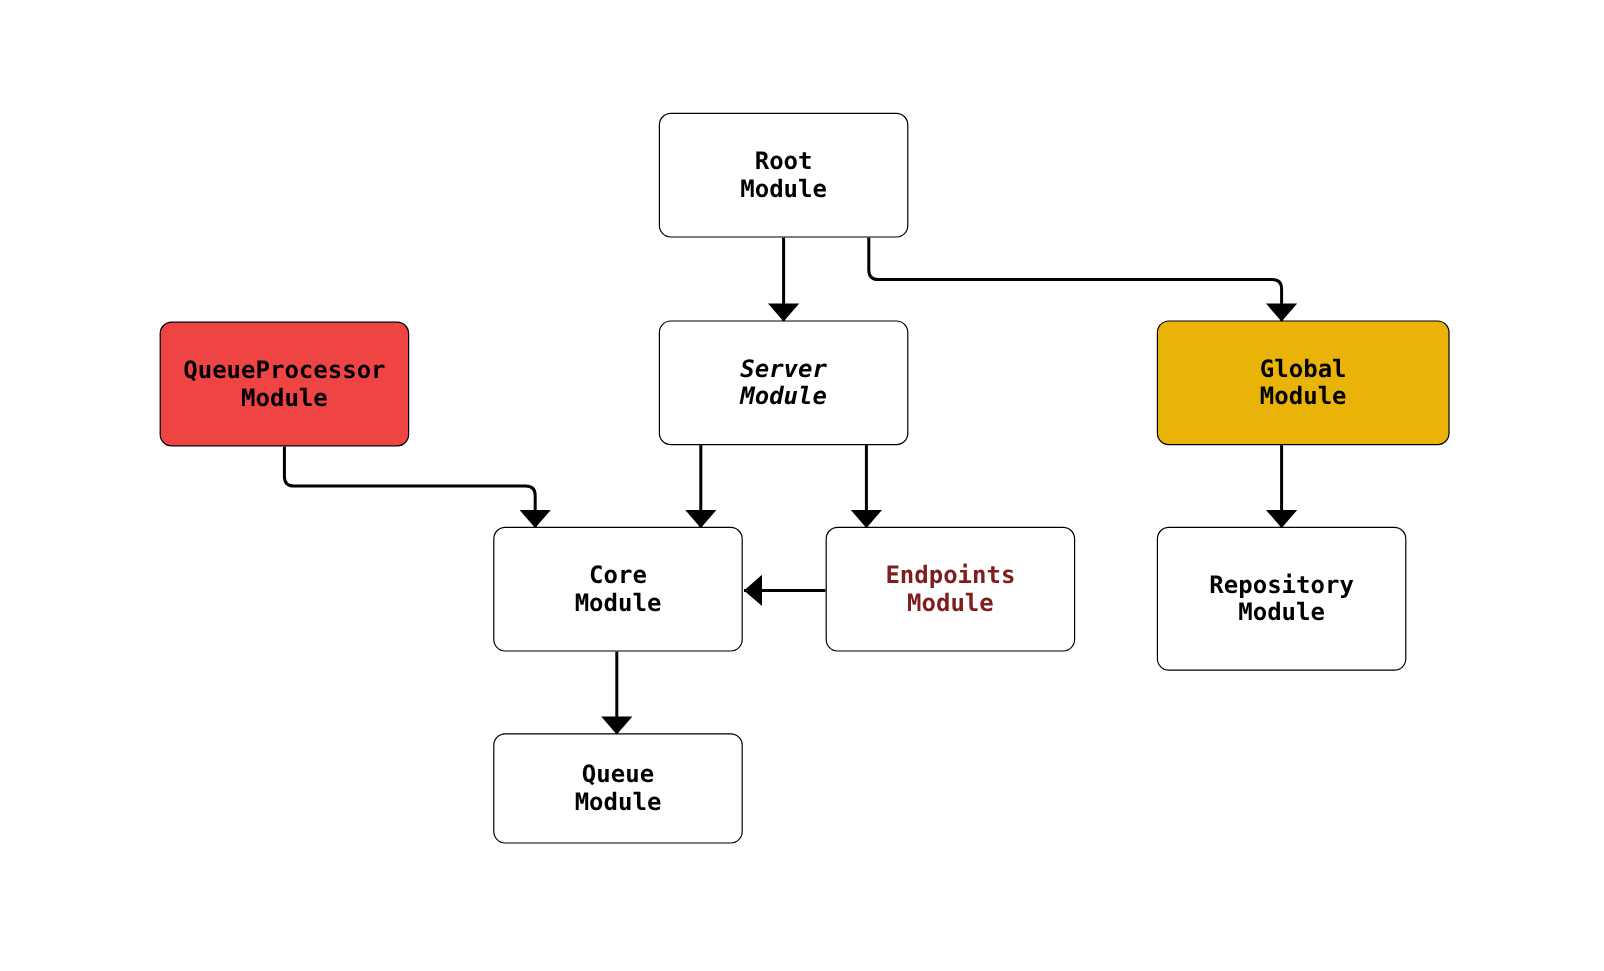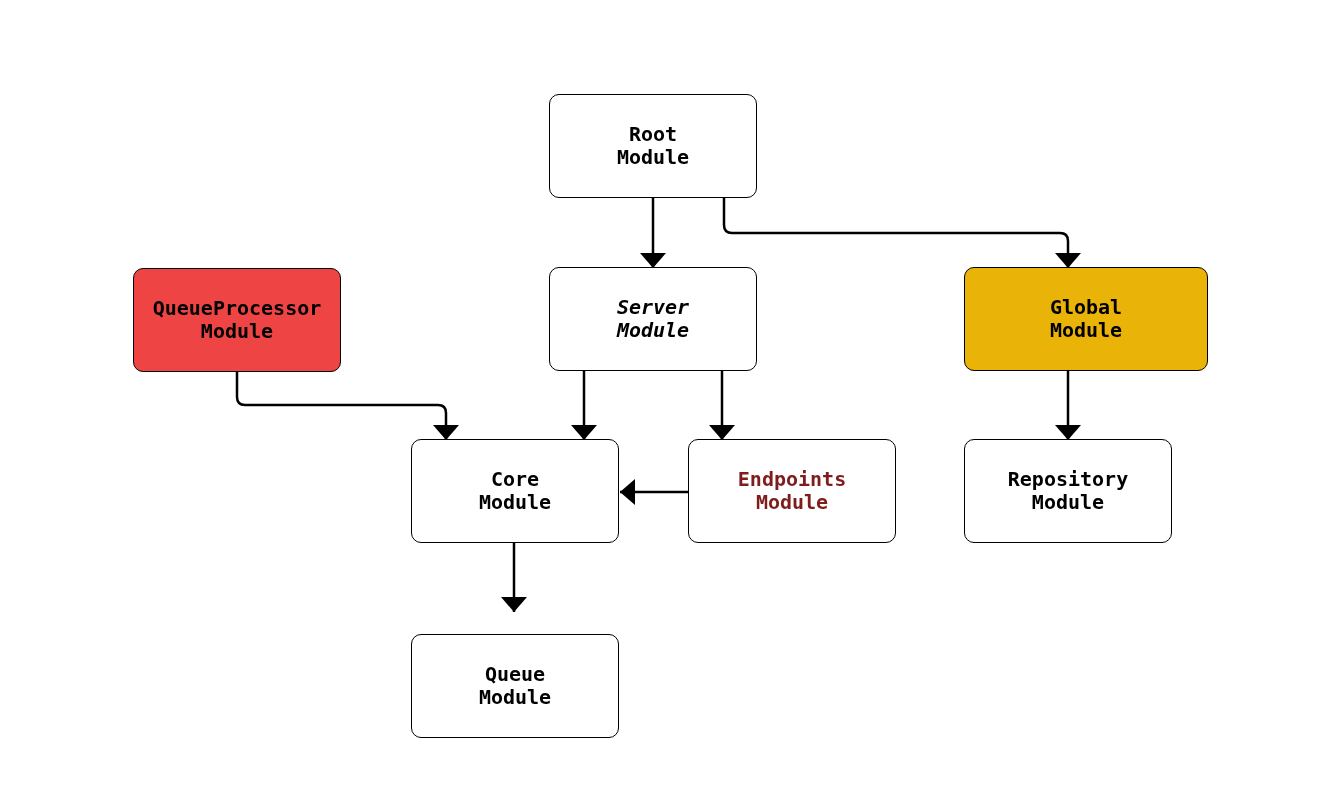--- a/index.html
+++ b/index.html
@@ -97,21 +97,21 @@
 Module</span>
     </div>
     <div class="node" style="left: 411px; top: 439px; width: 208px; height: 104px; border-color: rgb(0, 0, 0); background: rgb(255, 255, 255);">
       <span class="label" style="color: rgb(0, 0, 0);">Core
 Module</span>
     </div>
     <div class="node" style="left: 688px; top: 439px; width: 208px; height: 104px; border-color: rgb(0, 0, 0); background: rgb(255, 255, 255);">
       <span class="label" style="color: #7f1d1d;">Endpoints
 Module</span>
     </div>
-    <div class="node" style="left: 964px; top: 439px; width: 208px; height: 104px; border-color: rgb(0, 0, 0); background: rgb(255, 255, 255);">
+    <div class="node" style="left: 964px; top: 439px; width: 208px; height: 120px; border-color: rgb(0, 0, 0); background: rgb(255, 255, 255);">
       <span class="label" style="color: rgb(0, 0, 0);">Repository
 Module</span>
     </div>
-    <div class="node" style="left: 411px; top: 634px; width: 208px; height: 104px; border-color: rgb(0, 0, 0); background: rgb(255, 255, 255);">
+    <div class="node" style="left: 411px; top: 611px; width: 208px; height: 92px; border-color: rgb(0, 0, 0); background: rgb(255, 255, 255);">
       <span class="label" style="color: rgb(0, 0, 0);">Queue
 Module</span>
     </div>
   </div>
 
 </body></html>

